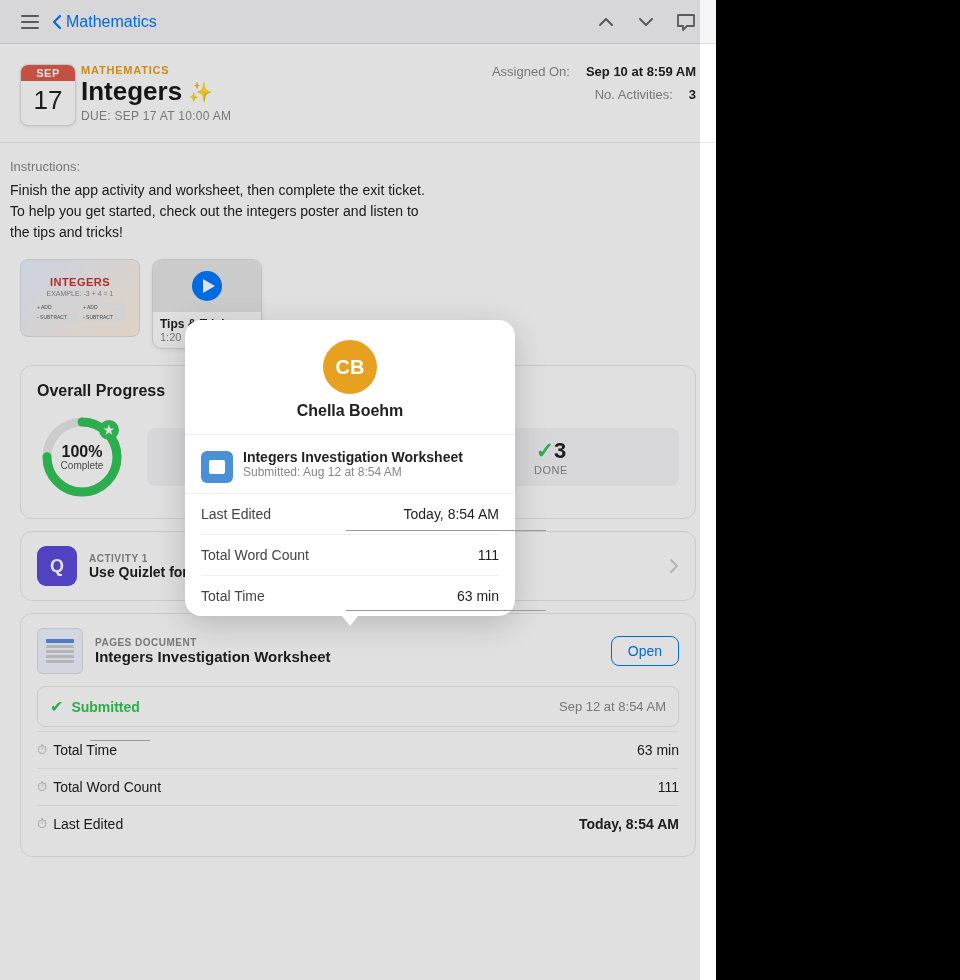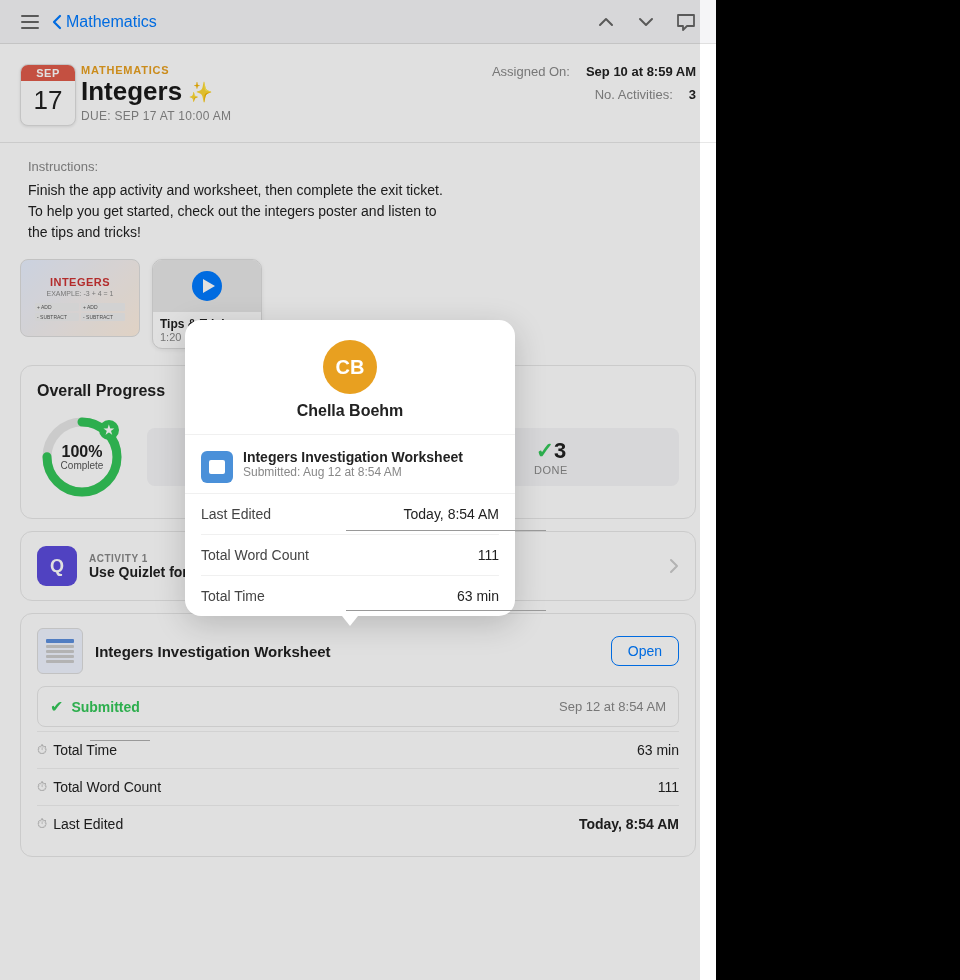--- a/index.html
+++ b/index.html
@@ -122,21 +122,21 @@
       min-width: 200px;
     }
     .meta-row {
       display: flex; gap: 16px; align-items: center;
     }
     .meta-label { color: #888; }
     .meta-value { font-weight: 600; color: #222; }
 
     
     .instructions-section {
-      padding: 16px 20px 0 28px;
+      padding: 16px 20px 0 10px;
     }
     .instructions-label {
       font-size: 13px;
       color: #888;
       margin-bottom: 6px;
     }
     .instructions-text {
       font-size: 14px;
       color: #222;
       line-height: 1.5;
@@ -584,20 +584,21 @@
           <div class="doc-thumb">
             <div class="doc-thumb-lines">
               <div class="doc-thumb-line colored"></div>
               <div class="doc-thumb-line"></div>
               <div class="doc-thumb-line"></div>
               <div class="doc-thumb-line"></div>
               <div class="doc-thumb-line"></div>
             </div>
           </div>
           <div class="doc-info">
+            <div class="doc-type-label">PAGES DOCUMENT</div>
             <div class="doc-name">Integers Investigation Worksheet</div>
           </div>
           <div class="doc-actions">
             <button class="doc-btn">Open</button>
           </div>
         </div>
 
         <div class="submitted-row">
           <span class="submitted-icon">✔</span>
           <span class="submitted-text">Submitted</span>

